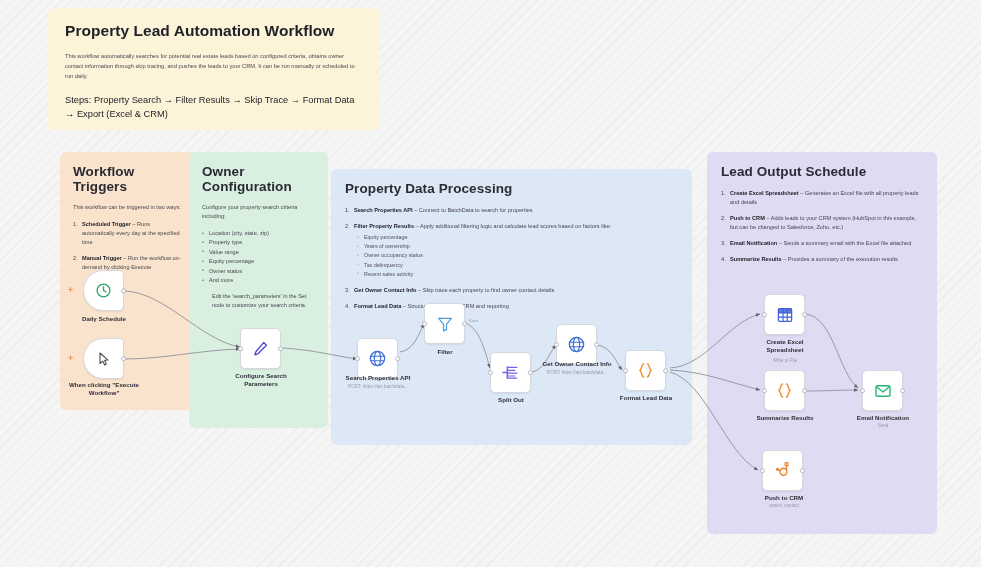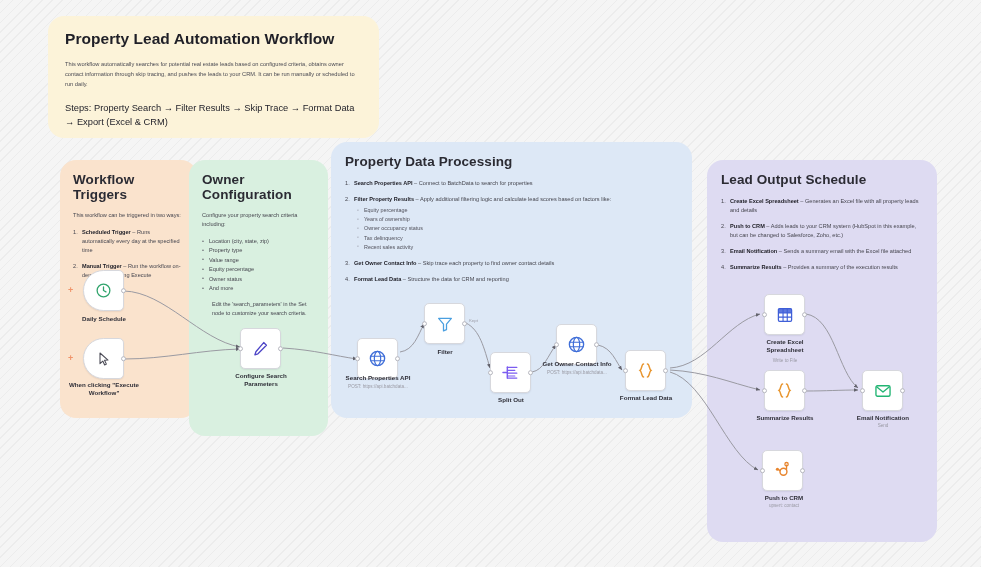--- a/index.html
+++ b/index.html
@@ -16,23 +16,22 @@
     background-image: repeating-linear-gradient(
       -45deg,
       #ececec 0px, #ececec 1px,
       #f5f5f5 1px, #f5f5f5 7px
     );
   }
 
   
   .note {
     position: absolute;
-    border-radius: 16px;
+    border-radius: 6px;
     overflow: hidden;
-    margin-top: 8px;
   }
   .note h2 {
     font-size: 13.5px;
     font-weight: bold;
     color: #2b2b33;
     letter-spacing: .1px;
     margin-bottom: 9px;
   }
   .note .intro {
     font-size: 5.6px;
@@ -106,21 +105,21 @@
   }
   #title-card .steps {
     font-size: 9.3px; font-weight: normal; color: #23232b;
     line-height: 1.45;
   }
 
   #note-triggers { left: 60px; top: 152px; width: 137px; height: 258px;
     background: #fae3cd; padding: 12px 13px; }
   #note-search  { left: 189px; top: 152px; width: 139px; height: 276px;
     background: #d9f0e0; padding: 12px 13px; }
-  #note-process { left: 331px; top: 134px; width: 361px; height: 276px;
+  #note-process { left: 331px; top: 169px; width: 361px; height: 276px;
     background: #dde8f6; padding: 12px 14px; }
   #note-output  { left: 707px; top: 152px; width: 230px; height: 382px;
     background: #dedbf2; padding: 12px 14px; }
 
   
   #wires { position: absolute; left: 0; top: 0; width: 981px; height: 567px; pointer-events: none; }
 
   
   .node {
     position: absolute;

